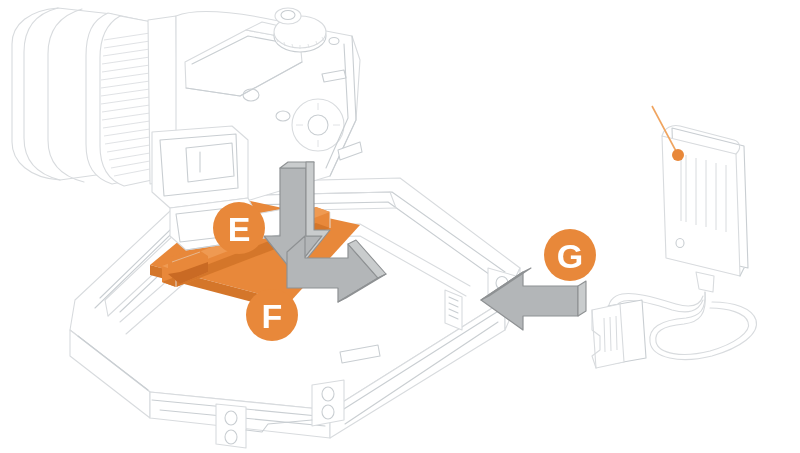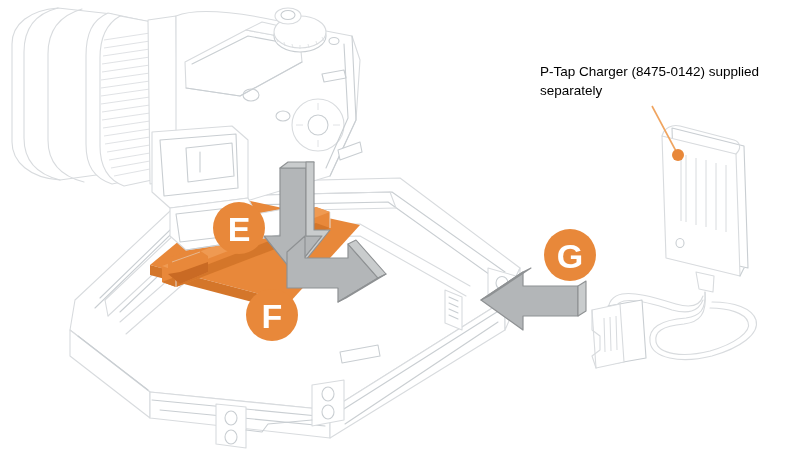--- a/index.html
+++ b/index.html
@@ -310,15 +310,14 @@
       <circle cx="272" cy="315" r="26" fill="#e8883a"></circle>
       <text class="badge-letter" x="272" y="316">F</text>
     </g>
     <g>
       <circle cx="570" cy="255" r="26" fill="#e8883a"></circle>
       <text class="badge-letter" x="570" y="256">G</text>
     </g>
 
   </svg>
 
-  <div class="callout-text">P-Tap Charger (8475-0142) supplied separately</div>
 
 </div>
 
 </body></html>

